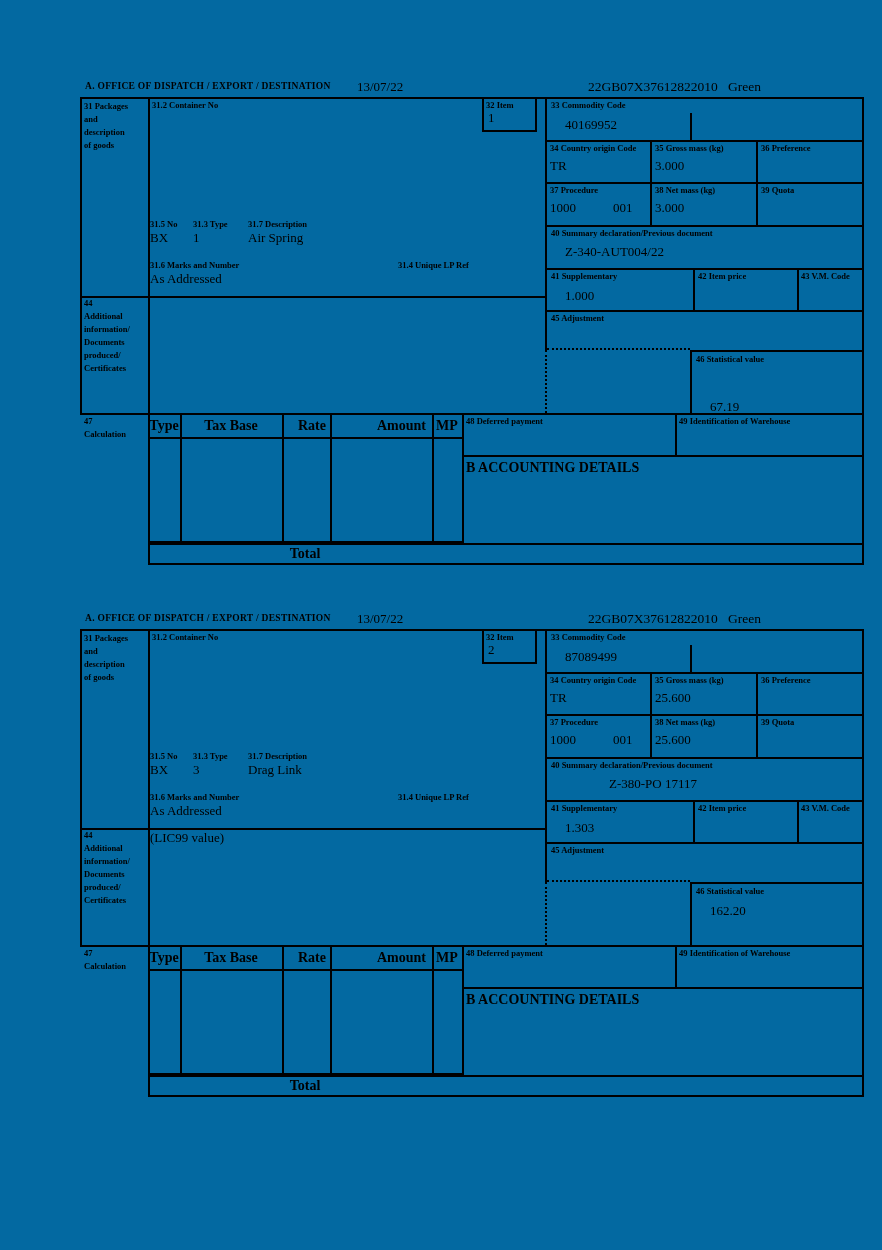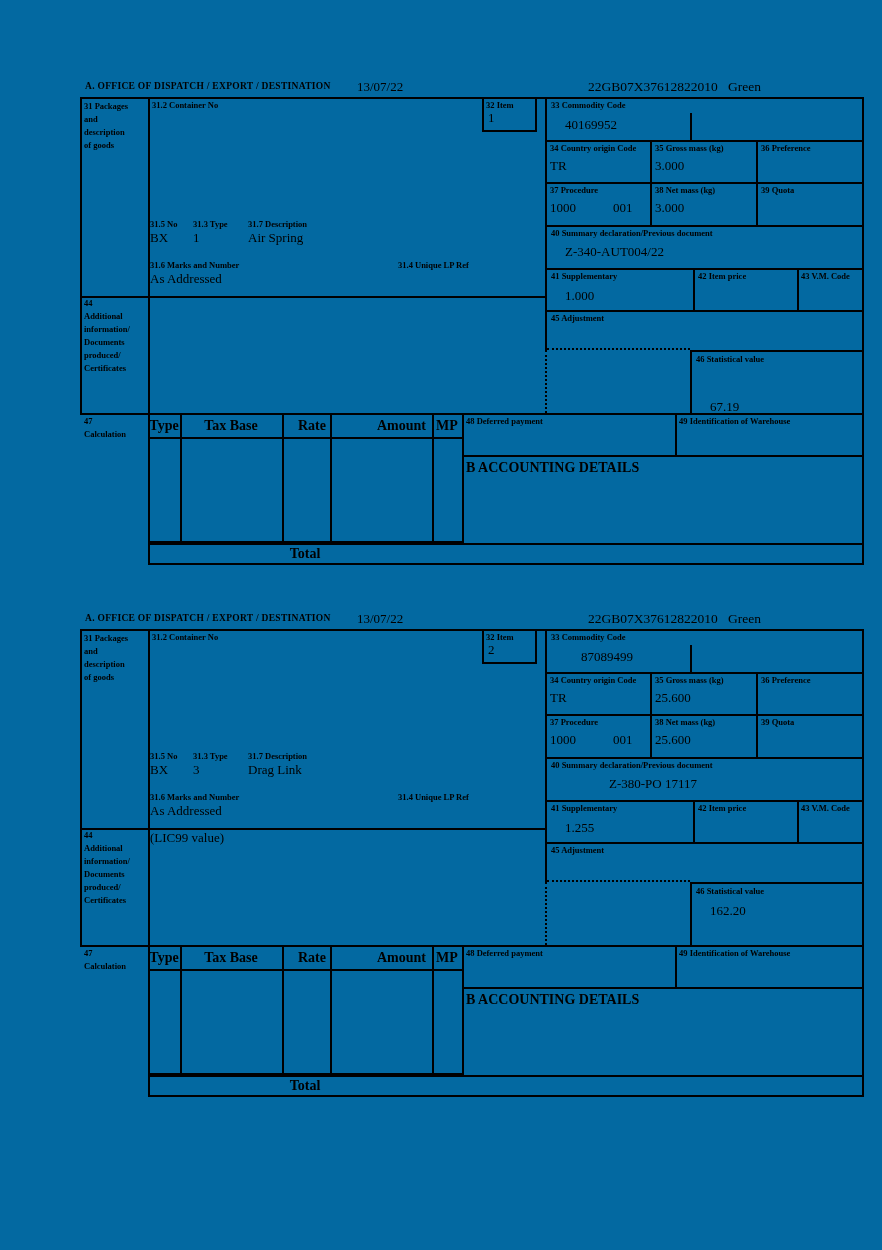--- a/index.html
+++ b/index.html
@@ -176,36 +176,36 @@
     <div class="ln" style="left:148px;top:483px;width:716px;height:2px;"></div>
 
     <div class="lb" style="left:84px;top:22px;">31 Packages</div>
     <div class="lb" style="left:84px;top:35px;">and</div>
     <div class="lb" style="left:84px;top:48px;">description</div>
     <div class="lb" style="left:84px;top:61px;">of goods</div>
     <div class="lb" style="left:152px;top:21px;">31.2 Container No</div>
     <div class="lb" style="left:486px;top:21px;">32 Item</div>
     <div class="val" style="left:488px;top:31px;">2</div>
     <div class="lb" style="left:551px;top:21px;">33 Commodity Code</div>
-    <div class="val" style="left:581px;top:38px;text-align:right;">87089499</div>
+    <div class="val" style="left:565px;top:38px;text-align:right;">87089499</div>
     <div class="lb" style="left:550px;top:64px;">34 Country origin Code</div>
     <div class="val" style="left:550px;top:79px;">TR</div>
     <div class="lb" style="left:655px;top:64px;">35 Gross mass (kg)</div>
     <div class="val" style="left:655px;top:79px;">25.600</div>
     <div class="lb" style="left:761px;top:64px;">36 Preference</div>
     <div class="lb" style="left:550px;top:106px;">37 Procedure</div>
     <div class="val" style="left:550px;top:121px;">1000</div>
     <div class="val" style="left:613px;top:121px;">001</div>
     <div class="lb" style="left:655px;top:106px;">38 Net mass (kg)</div>
     <div class="val" style="left:655px;top:121px;">25.600</div>
     <div class="lb" style="left:761px;top:106px;">39 Quota</div>
     <div class="lb" style="left:551px;top:149px;">40 Summary declaration/Previous document</div>
     <div class="val" style="left:565px;top:165px;margin-left:44px;">Z-380-PO 17117</div>
     <div class="lb" style="left:551px;top:192px;">41 Supplementary</div>
-    <div class="val" style="left:565px;top:209px;">1.255</div>
+    <div class="val" style="left:565px;top:209px;">1.303</div>
     <div class="lb" style="left:698px;top:192px;">42 Item price</div>
     <div class="lb" style="left:801px;top:192px;">43 V.M. Code</div>
     <div class="lb" style="left:551px;top:234px;">45 Adjustment</div>
     <div class="lb" style="left:696px;top:275px;">46 Statistical value</div>
     <div class="val" style="left:710px;top:292px;">162.20</div>
 
     <div class="lb" style="left:150px;top:140px;">31.5 No</div>
     <div class="lb" style="left:193px;top:140px;">31.3 Type</div>
     <div class="lb" style="left:248px;top:140px;">31.7 Description</div>
     <div class="val" style="left:150px;top:151px;">BX</div>

